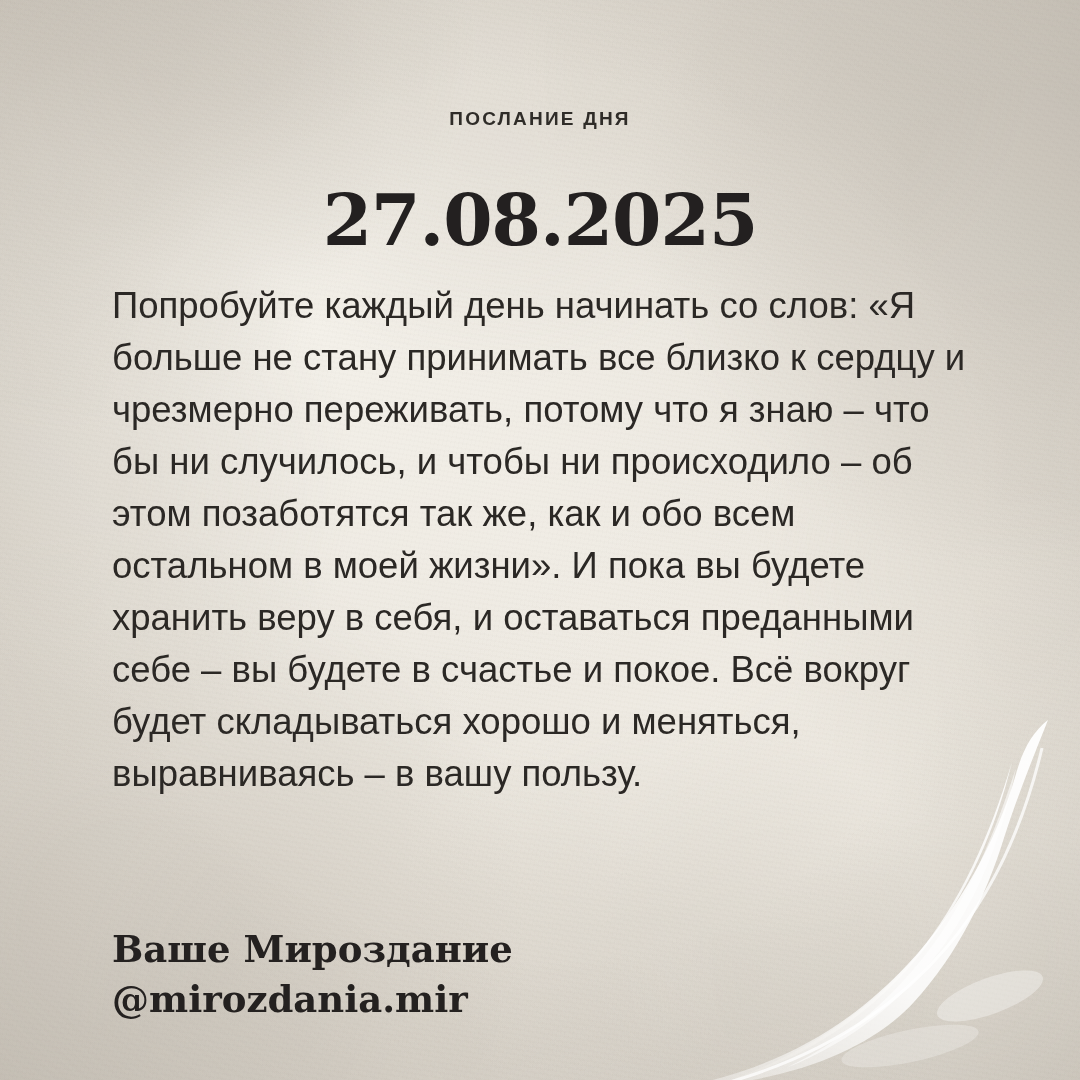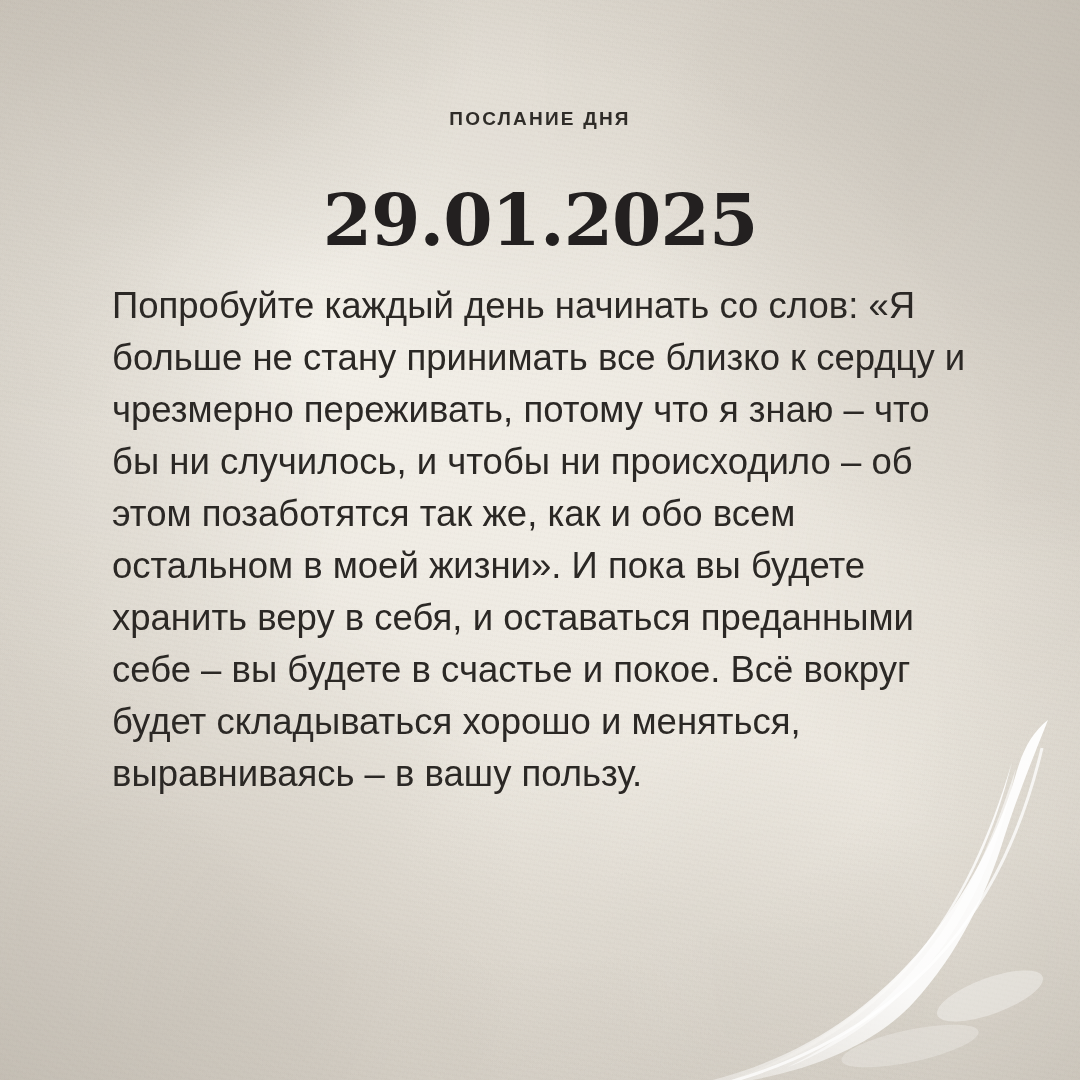--- a/index.html
+++ b/index.html
@@ -162,16 +162,20 @@
     <path d="M18 392 C120 372 190 330 248 268 C300 212 336 146 356 78 C362 56 372 36 388 24 C372 64 356 104 344 142 C326 200 298 258 254 306 C206 358 120 388 18 392 Z" fill="url(#fg1)"></path>
     <path d="M60 388 C150 362 214 316 262 256 C308 198 336 132 352 66 C330 140 300 206 258 258 C214 312 146 358 60 388 Z" fill="url(#fg2)"></path>
     <path d="M126 372 C196 344 248 300 286 246 C322 194 344 134 356 72 C330 152 300 218 258 268 C218 316 176 348 126 372 Z" fill="#ffffff" opacity="0.55"></path>
     <path d="M30 396 C140 372 226 322 286 252 C334 196 364 128 382 52" stroke="#ffffff" stroke-opacity="0.75" stroke-width="3" fill="none"></path>
     <ellipse cx="330" cy="300" rx="56" ry="18" fill="#ffffff" opacity="0.35" transform="rotate(-20 330 300)"></ellipse>
     <ellipse cx="250" cy="350" rx="70" ry="16" fill="#ffffff" opacity="0.25" transform="rotate(-12 250 350)"></ellipse>
   </svg>
 
   <div class="content">
     <div class="eyebrow">ПОСЛАНИЕ ДНЯ</div>
-    <div class="date">29.01.2025</div>
+    <div class="date">27.08.2025</div>
     <div class="body-text">Попробуйте каждый день начинать со слов: «Я больше не стану принимать все близко к сердцу и чрезмерно переживать, потому что я знаю – что бы ни случилось, и чтобы ни происходило – об этом позаботятся так же, как и обо всем остальном в моей жизни». И пока вы будете хранить веру в себя, и оставаться преданными себе – вы будете в счастье и покое. Всё вокруг будет складываться хорошо и меняться, выравниваясь – в вашу пользу.</div>
+    <div class="signature">
+      <div class="sig-line1">Ваше Мироздание</div>
+      <div class="sig-line2">@mirozdania.mir</div>
+    </div>
   </div>
 </div>
 
 </body></html>

